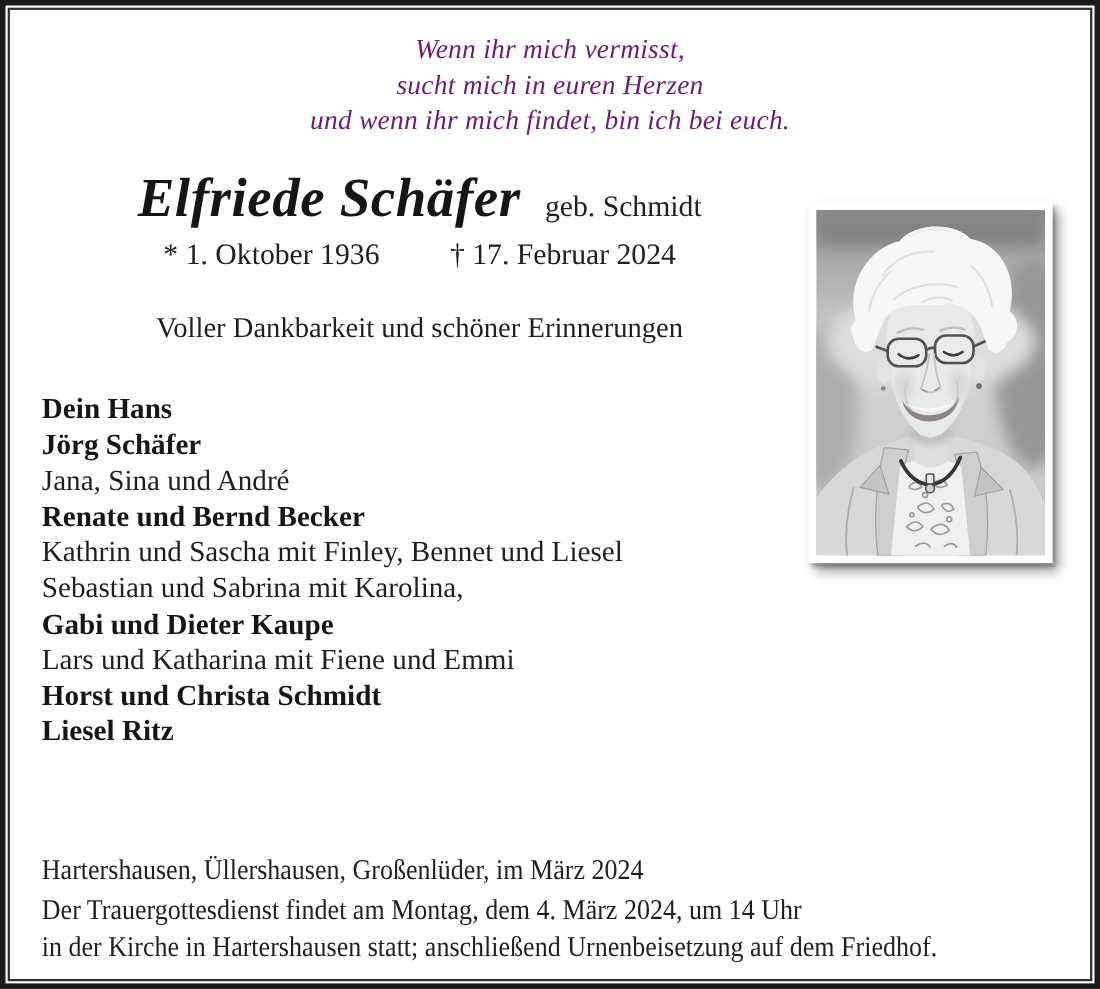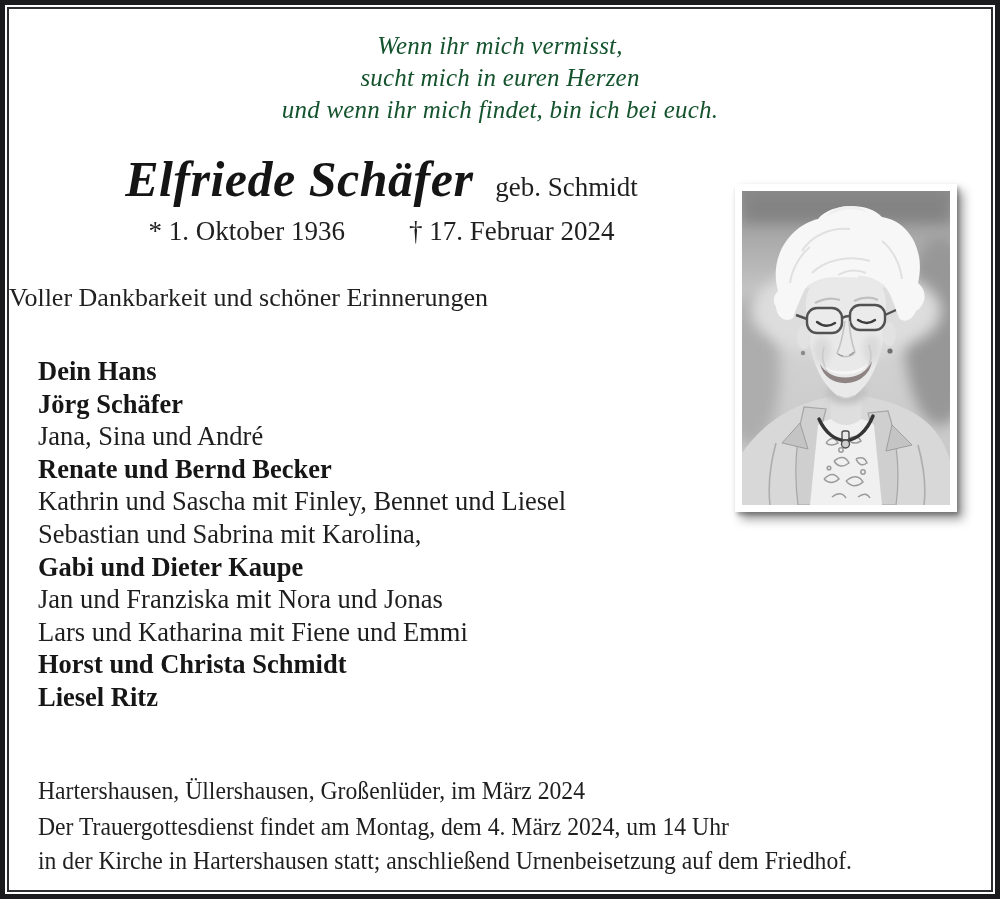--- a/index.html
+++ b/index.html
@@ -42,21 +42,21 @@
 
   .verse {
     position: absolute;
     top: 21px;
     left: 0;
     width: 100%;
     text-align: center;
     font-style: italic;
     font-size: 25px;
     line-height: 32px;
-    color: #14532d;
+    color: #701a75;
     letter-spacing: 0.2px;
   }
 
   .headblock {
     position: absolute;
     top: 141px;
     left: 0;
     width: 745px;
     text-align: center;
     white-space: nowrap;
@@ -84,21 +84,21 @@
     gap: 64px;
     font-size: 27px;
     color: #202020;
   }
 
   .tribute {
     position: absolute;
     top: 272px;
     left: 0;
     width: 745px;
-    text-align: left;
+    text-align: center;
     font-size: 26px;
     line-height: 33px;
   }
 
   .mourners {
     position: absolute;
     left: 29px;
     top: 346px;
     font-size: 26.5px;
     line-height: 32.6px;
@@ -167,21 +167,20 @@
         </div>
 
         <div class="mourners">
             <div class="mourner-line bold">Dein Hans</div>
             <div class="mourner-line bold">Jörg Schäfer</div>
             <div class="mourner-line">Jana, Sina und André</div>
             <div class="mourner-line bold">Renate und Bernd Becker</div>
             <div class="mourner-line">Kathrin und Sascha mit Finley, Bennet und Liesel</div>
             <div class="mourner-line">Sebastian und Sabrina mit Karolina,</div>
             <div class="mourner-line bold">Gabi und Dieter Kaupe</div>
-            <div class="mourner-line">Jan und Franziska mit Nora und Jonas</div>
             <div class="mourner-line">Lars und Katharina mit Fiene und Emmi</div>
             <div class="mourner-line bold">Horst und Christa Schmidt</div>
             <div class="mourner-line bold">Liesel Ritz</div>
           </div>
 
         <div class="footer-dateline">Hartershausen, Üllershausen, Großenlüder, im März 2024</div>
 
         <div class="footer-service">
           <div>Der Trauergottesdienst findet am Montag, dem 4. März 2024, um 14 Uhr</div>
           <div>in der Kirche in Hartershausen statt; anschließend Urnenbeisetzung auf dem Friedhof.</div>

